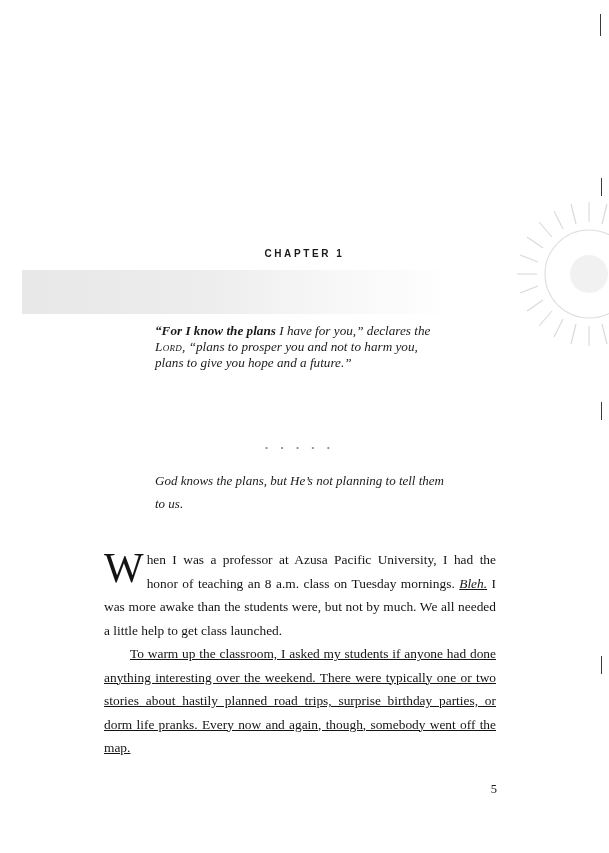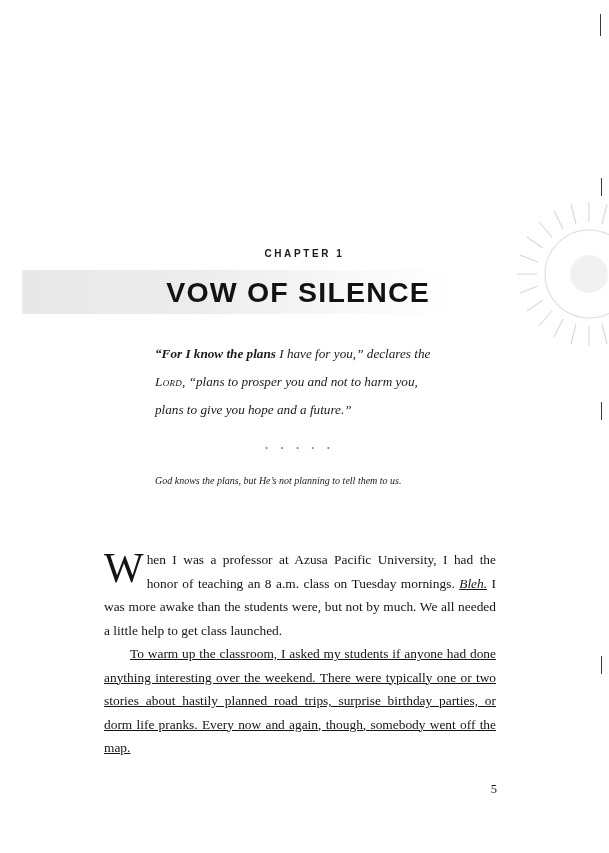--- a/index.html
+++ b/index.html
@@ -78,26 +78,26 @@
     font-size: 28.5px;
     letter-spacing: 1.2px;
     color: #121212;
     line-height: 40px;
   }
 
   
   .epigraph {
     position: absolute;
     left: 155px;
-    top: 340px;
+    top: 323px;
     width: 290px;
     font-family: "Liberation Serif", serif;
     font-style: italic;
     font-size: 13.2px;
-    line-height: 28px;
+    line-height: 16px;
     color: #1a1a1a;
   }
   .epigraph .strong {
     font-weight: bold;
     font-style: italic;
   }
   .smallcaps {
     font-variant: small-caps;
     font-style: italic;
     letter-spacing: 0.3px;
@@ -115,21 +115,21 @@
     letter-spacing: 5px;
   }
 
   .epigraph2 {
     position: absolute;
     left: 155px;
     top: 470px;
     width: 290px;
     font-family: "Liberation Serif", serif;
     font-style: italic;
-    font-size: 10px;
+    font-size: 13px;
     line-height: 22.5px;
     color: #1a1a1a;
   }
 
   
   .body-col {
     position: absolute;
     left: 104px;
     top: 548px;
     width: 392px;
@@ -207,21 +207,20 @@
         <line x1="28" y1="26" x2="41" y2="41"></line>
         <line x1="43" y1="15" x2="52" y2="33"></line>
         <line x1="60" y1="8" x2="65" y2="28"></line>
       </g>
     </svg>
   </div>
 
   <div class="chapter-label">CHAPTER 1</div>
 
   <div class="title-band"></div>
-  <div class="title-text">VOW OF SILENCE</div>
 
   <div class="epigraph">
     <span class="strong">“For I know the plans</span><span> I have for you,”</span>
     <span>declares the </span><span class="smallcaps">Lord</span><span>, “plans to prosper you and</span>
     <span>not to harm you, plans to give you hope and</span>
     <span>a future.”</span>
   </div>
 
   <div class="dot-divider">• • • • •</div>
 

